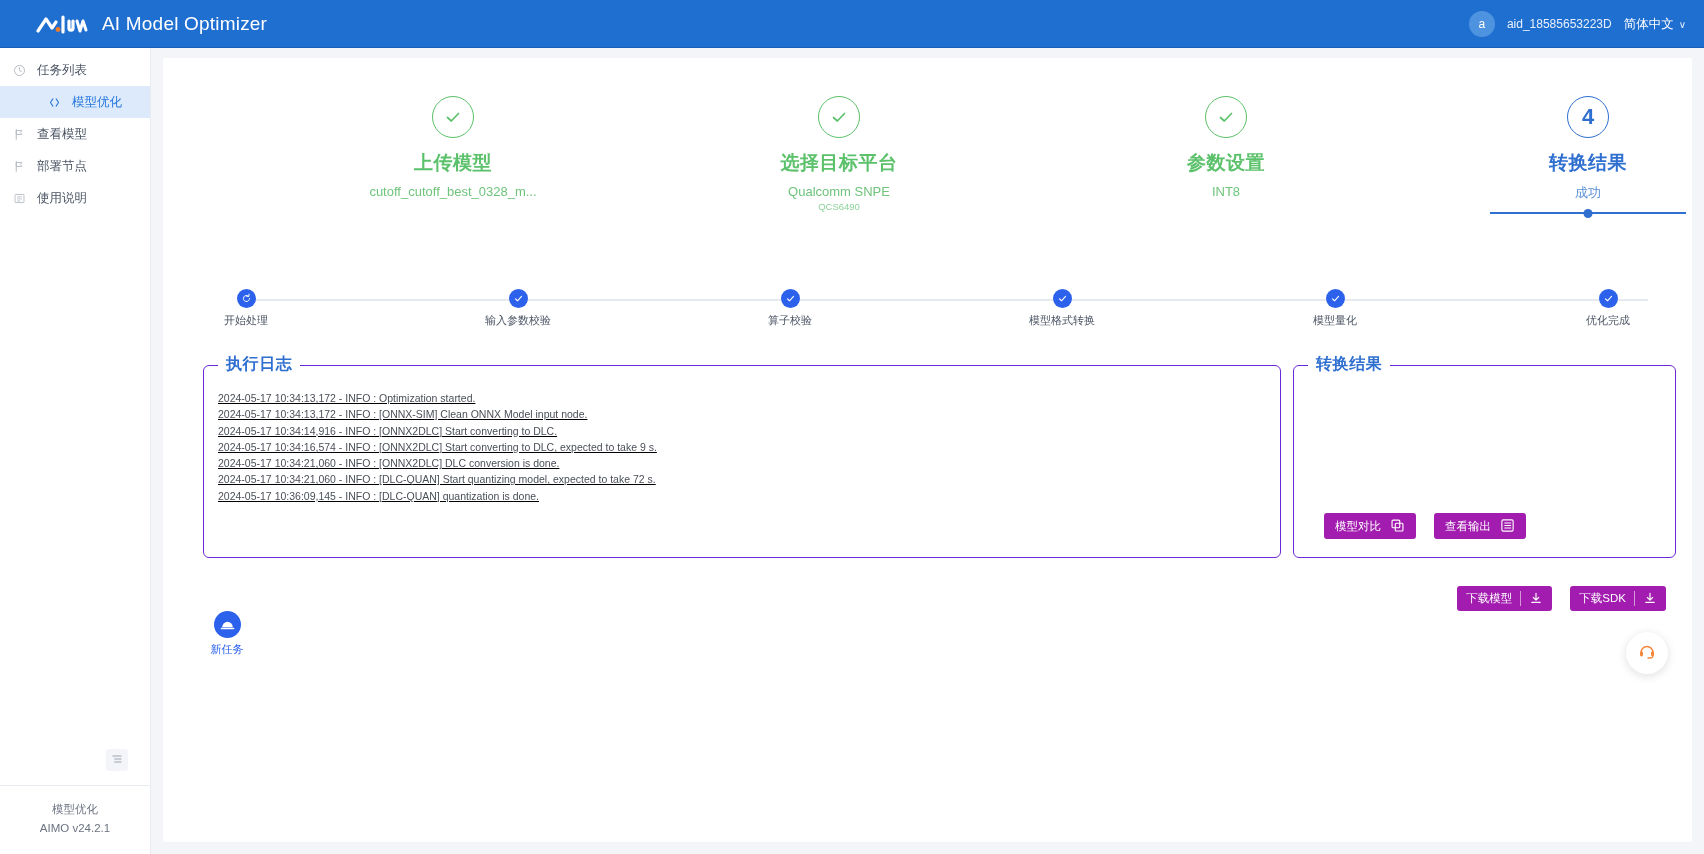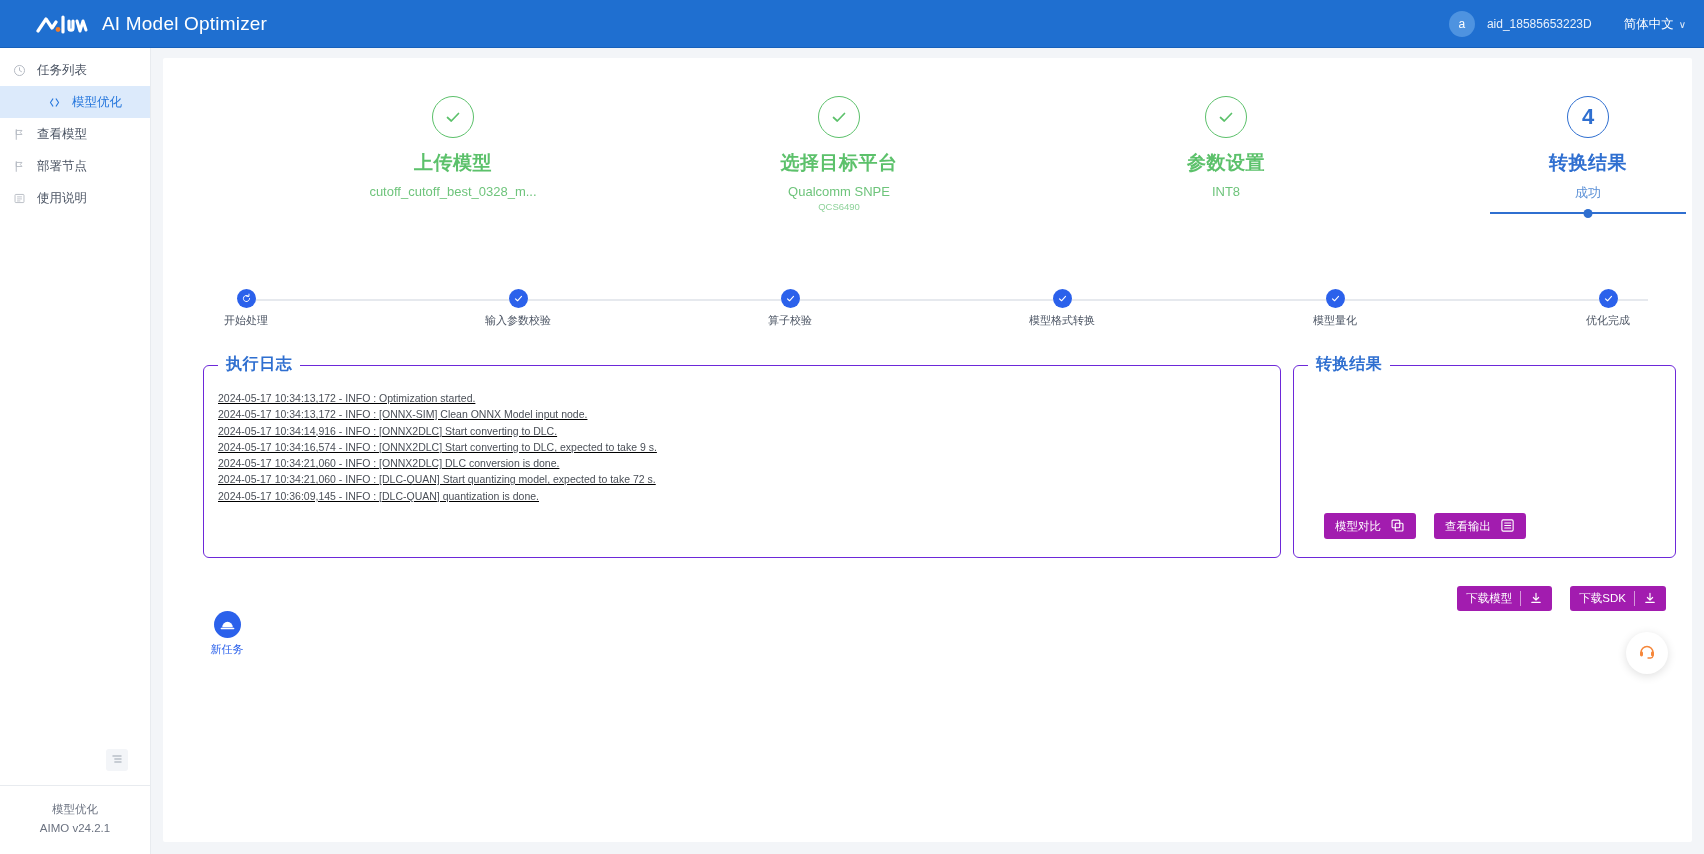--- a/index.html
+++ b/index.html
@@ -24,21 +24,21 @@
   .topbar-right {
     position: absolute; right: 18px; top: 0; height: 48px;
     display: flex; align-items: center; gap: 12px;
   }
   .avatar {
     width: 26px; height: 26px; border-radius: 50%;
     background: #4e93e0; color: #fff; font-size: 12px;
     display: flex; align-items: center; justify-content: center;
   }
   .user-id { color: #e8f0fb; font-size: 12px; }
-  .lang { color: #ffffff; font-size: 12.5px; margin-left: 20px; display:flex; align-items:center; gap:5px;}
+  .lang { color: #ffffff; font-size: 12.5px; display:flex; align-items:center; gap:5px;}
   .caret { font-size: 10px; opacity: .85; }
 
   
   .sidebar {
     position: absolute; left: 0; top: 48px; width: 151px; height: 806px;
     background: #ffffff; border-right: 1px solid #e8ebef;
     display: flex; flex-direction: column;
   }
   .nav { padding-top: 6px; flex: 1; }
   .nav-item {

